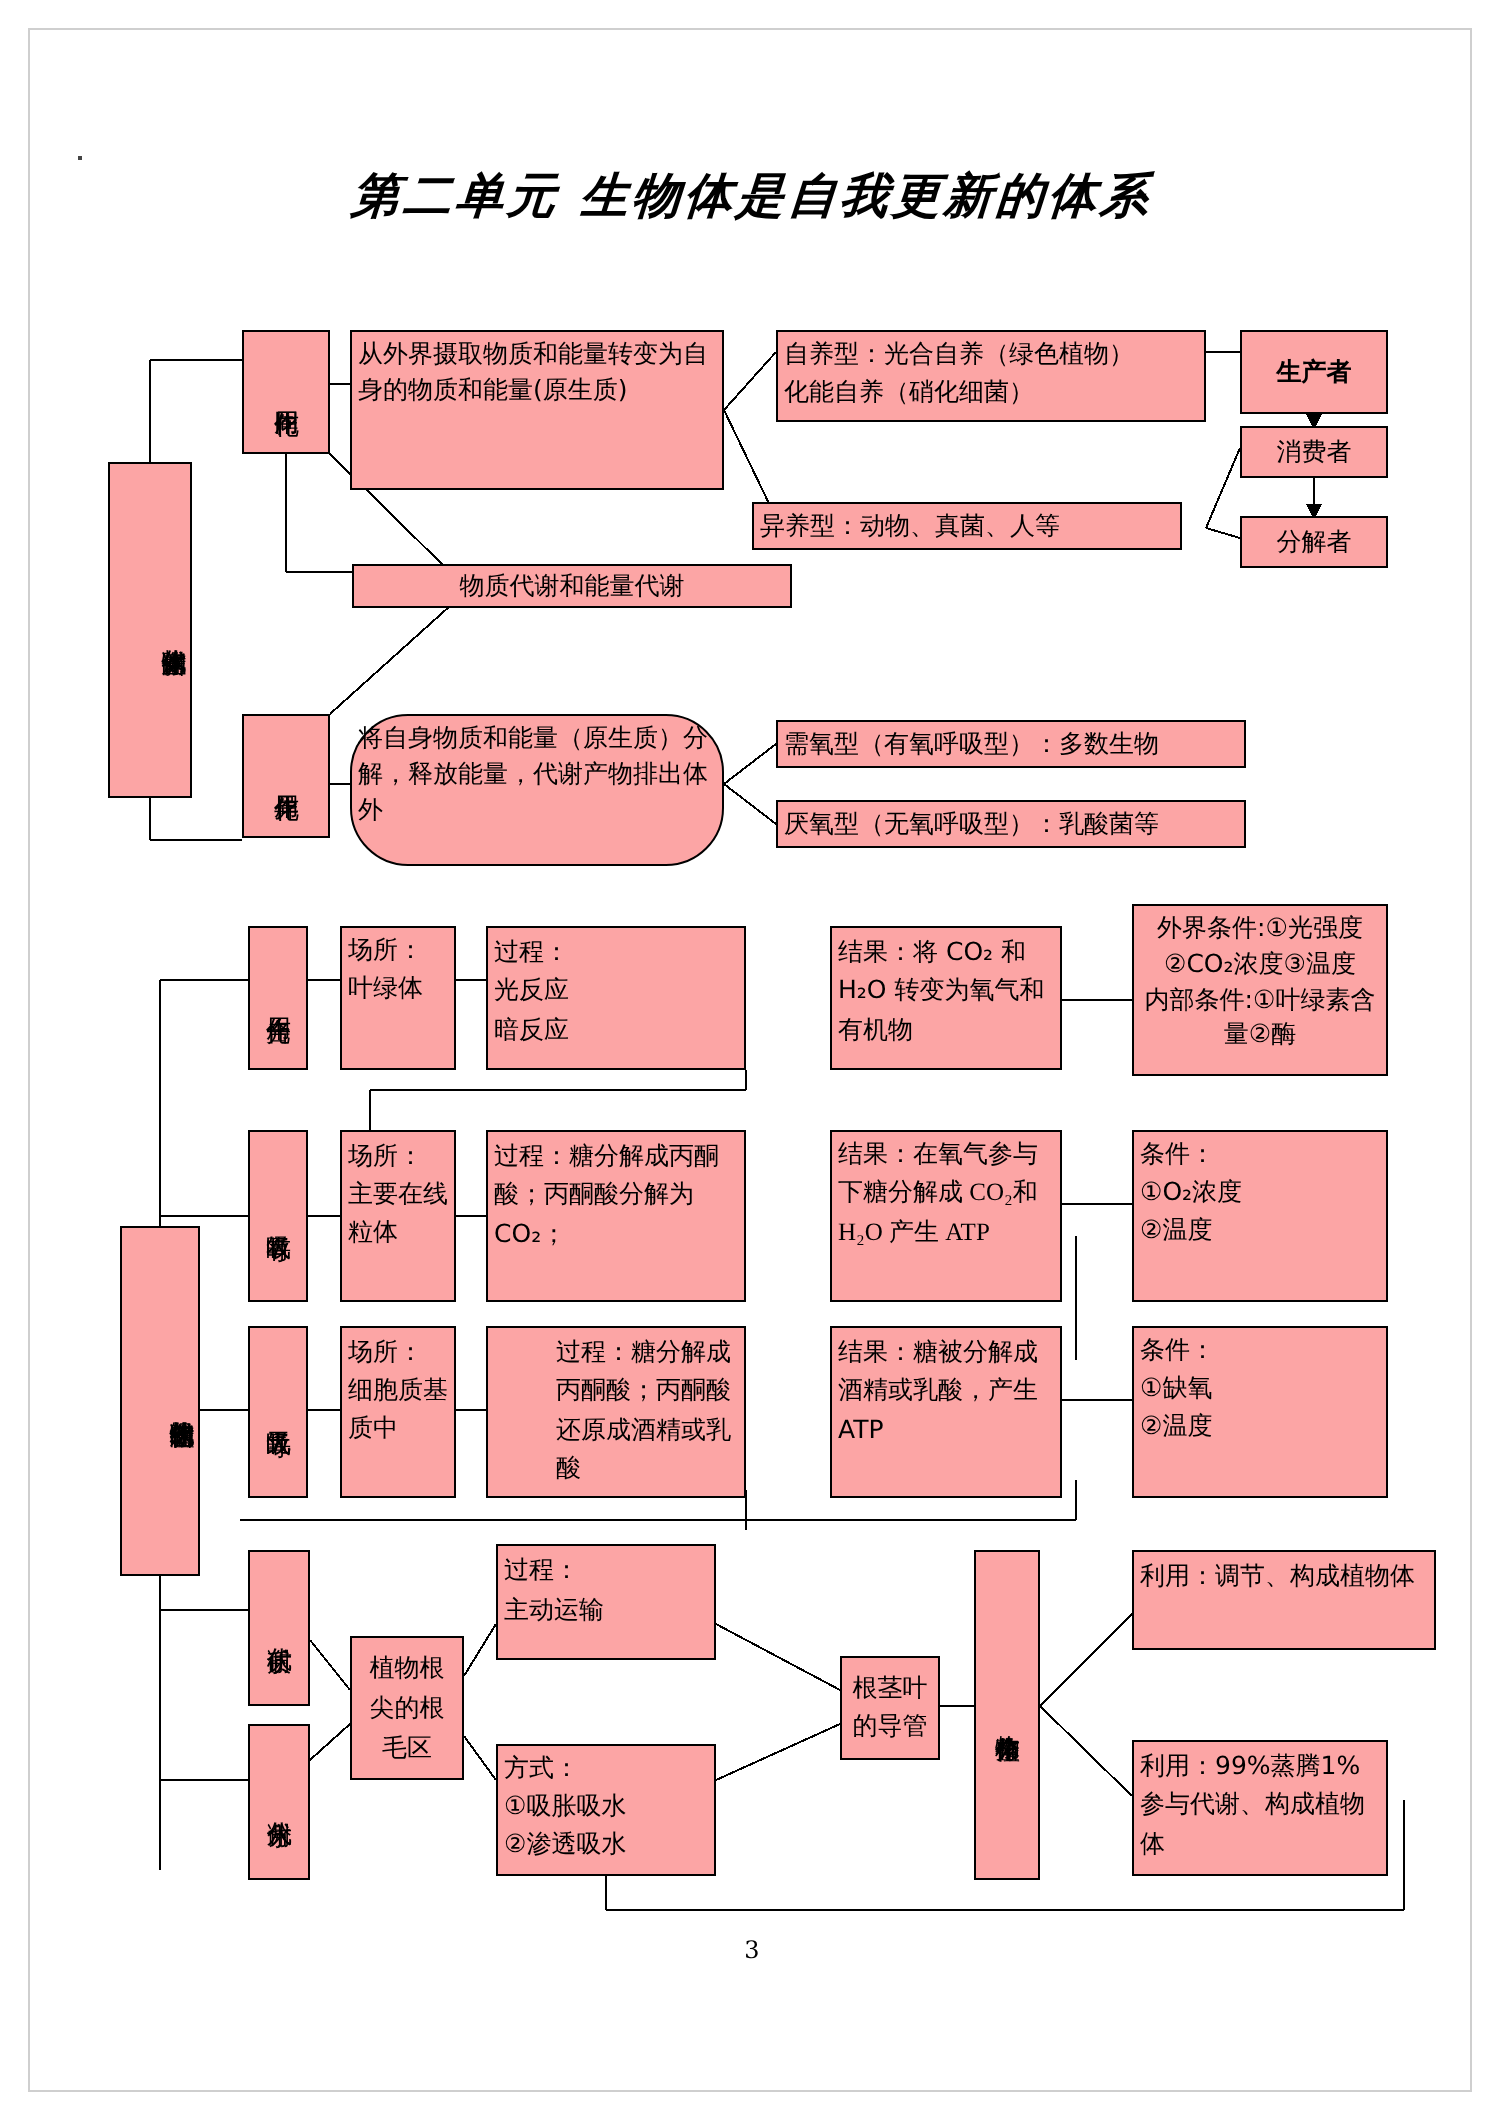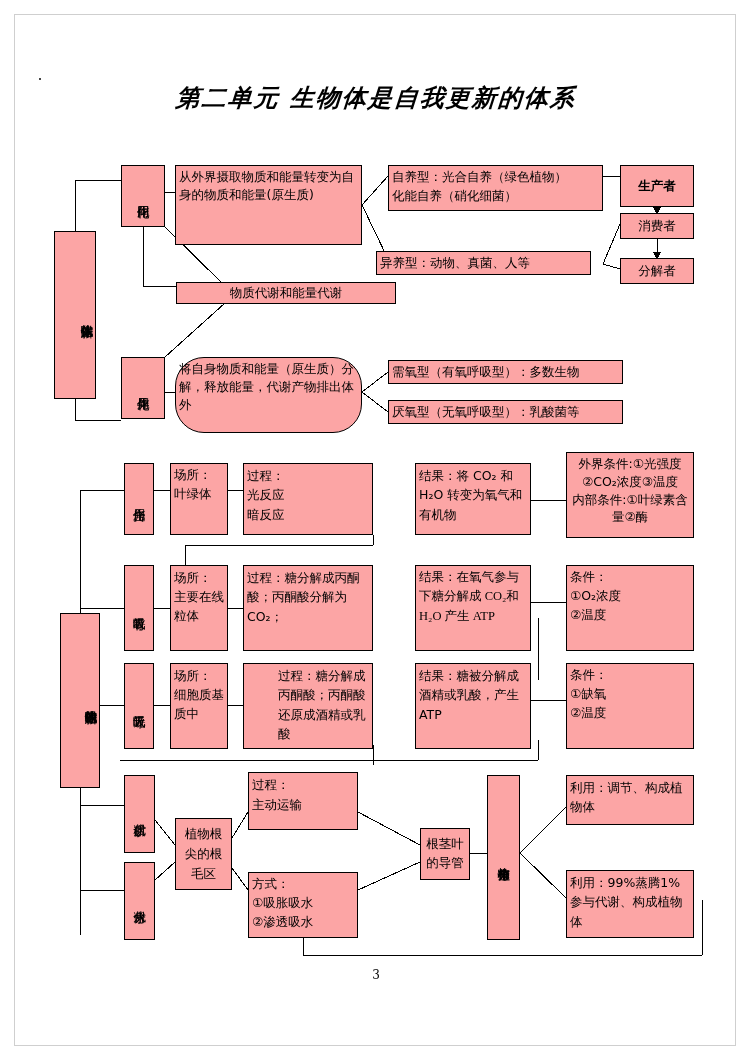--- a/index.html
+++ b/index.html
@@ -278,19 +278,19 @@
 主动运输</div>
 
   <div class="bx" style="left:248px; top:872px; width:110px; height:66px; line-height:1.5;">方式：
 ①吸胀吸水
 ②渗透吸水</div>
 
   <div class="bx ctr" style="left:420px; top:828px; width:50px; height:52px; line-height:1.5;">根茎叶的导管</div>
 
   <div class="bx vert ctr" style="left:487px; top:775px; width:33px; height:165px;">分布整个植物体</div>
 
-  <div class="bx" style="left:566px; top:775px; width:128px; height:50px; line-height:1.55;">利用：调节、构成植物体</div>
+  <div class="bx" style="left:566px; top:775px; width:152px; height:50px; line-height:1.55;">利用：调节、构成植物体</div>
 
   <div class="bx" style="left:566px; top:870px; width:128px; height:68px; line-height:1.55;">利用：99%蒸腾1%参与代谢、构成植物体</div>
 
   <div class="pageno">3</div>
 
 </div>
 
 </body></html>

